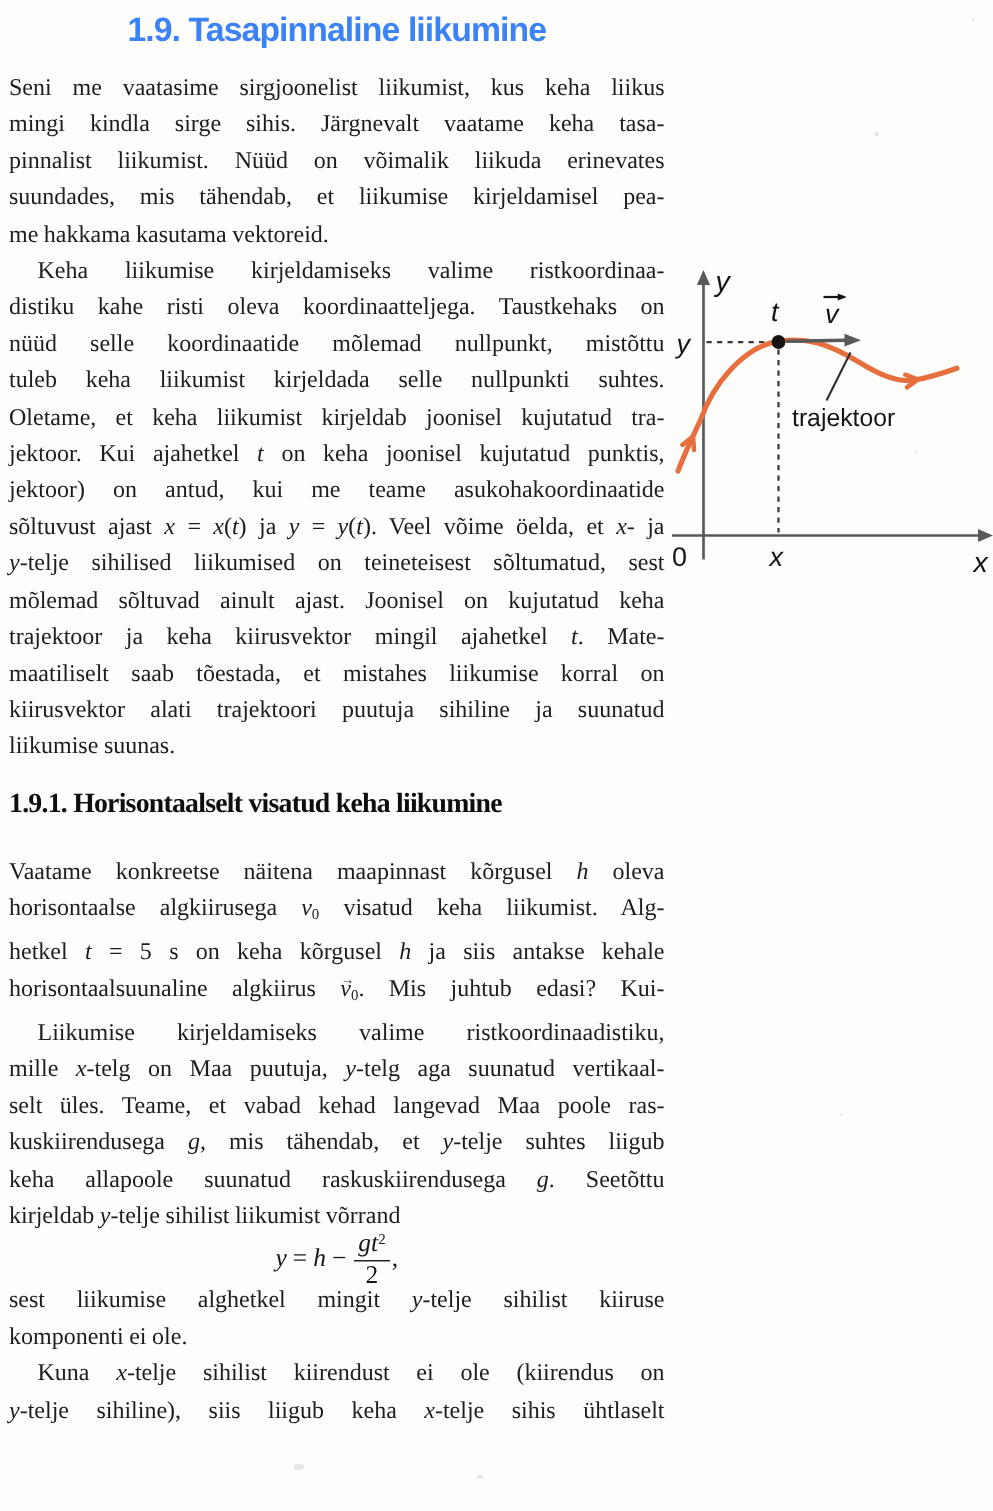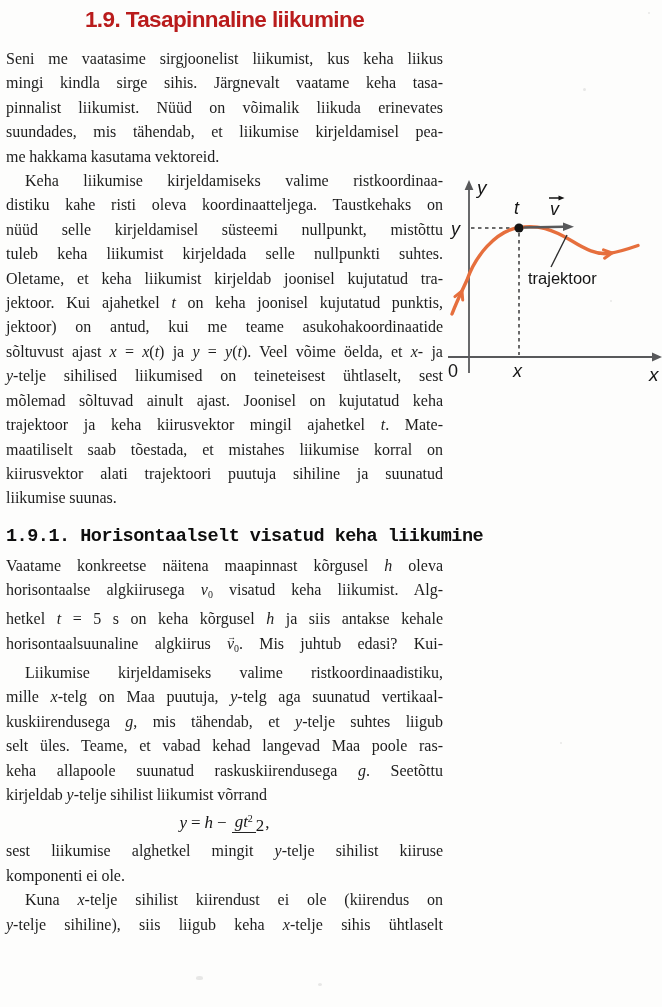--- a/index.html
+++ b/index.html
@@ -5,45 +5,45 @@
   html,body { margin:0; padding:0; }
   body {
     width:662px; height:1007px; position:relative; overflow:hidden;
     background:#fdfdfc; color:#1d1d1d;
     font-family:"Liberation Serif", serif;
   }
   .text-col { position:absolute; left:6px; top:4px; width:437px; }
   h1.title {
     font-family:"Liberation Sans", sans-serif; font-weight:bold;
     font-size:22.5px; line-height:32px; letter-spacing:-0.6px;
-    text-align:center; margin:0; color:#b91c1c; white-space:nowrap;
+    text-align:center; margin:0; color:#3b82f6; white-space:nowrap;
   }
   .para { font-size:16px; margin:0; word-spacing:-0.3px; }
   .para.first { margin-top:11px; }
   .ln { line-height:24.4px; text-align:justify; text-align-last:justify; }
   .ln.last { text-align-last:left; }
   .ln.ind { text-indent:19px; }
   .it { font-style:italic; }
   .sub { font-size:0.62em; vertical-align:-0.28em; }
   .vec { font-style:italic; position:relative; display:inline-block; }
   .vec::after {
     content:"\2192"; position:absolute; left:0.05em; top:-0.72em;
     font-size:0.55em; font-style:normal;
   }
   h2.subheading {
-    font-family:Liberation Mono, monospace; font-weight:bold;
+    font-family:Liberation Serif, serif; font-weight:bold;
     font-size:18.5px; line-height:25px; letter-spacing:-0.5px;
-    margin:13px 0 5px 0; color:#0e0e0e; white-space:nowrap;
+    margin:13px 0 21px 0; color:#0e0e0e; white-space:nowrap;
   }
   .formula {
     height:32px; display:flex; align-items:center; justify-content:center;
     font-size:17px; color:#161616;
   }
   .formula .op { margin:0 4px; }
-  .frac { display:inline-flex; align-items:flex-end; margin:0 1px; }
+  .frac { display:inline-flex; flex-direction:column; align-items:center; margin:0 1px; }
   .frac .num { line-height:15px; border-bottom:1.2px solid #222; padding:0 3px 1px 3px; }
   .frac .den { line-height:15px; padding-top:1px; }
   .sup { font-size:10px; position:relative; top:-5px; font-style:normal; }
   .figure { position:absolute; left:440px; top:161px; }
   .figure text { font-family:"Liberation Sans", sans-serif; fill:#151515; }
   .speck { position:absolute; background:#777; border-radius:50%; opacity:0.16; }
 </style>
 </head>
 <body>
 
@@ -54,45 +54,45 @@
     <div class="para first">
         <div class="ln"><span>Seni me vaatasime sirgjoonelist liikumist, kus keha liikus</span></div>
         <div class="ln"><span>mingi kindla sirge sihis. Järgnevalt vaatame keha tasa-</span></div>
         <div class="ln"><span>pinnalist liikumist. Nüüd on võimalik liikuda erinevates</span></div>
         <div class="ln"><span>suundades, mis tähendab, et liikumise kirjeldamisel pea-</span></div>
         <div class="ln last"><span>me hakkama kasutama vektoreid.</span></div>
       </div>
     <div class="para">
         <div class="ln ind"><span>Keha liikumise kirjeldamiseks valime ristkoordinaa-</span></div>
         <div class="ln"><span>distiku kahe risti oleva koordinaatteljega. Taustkehaks on</span></div>
-        <div class="ln"><span>nüüd selle kirjeldamisel süsteemi nullpunkt, mistõttu</span></div>
+        <div class="ln"><span>nüüd selle koordinaatide mõlemad nullpunkt, mistõttu</span></div>
         <div class="ln"><span>tuleb keha liikumist kirjeldada selle nullpunkti suhtes.</span></div>
         <div class="ln"><span>Oletame, et keha liikumist kirjeldab joonisel kujutatud tra-</span></div>
         <div class="ln"><span>jektoor. Kui ajahetkel </span><span class="it">t</span><span> on keha joonisel kujutatud punktis,</span></div>
         <div class="ln"><span>jektoor) on antud, kui me teame asukohakoordinaatide</span></div>
         <div class="ln"><span>sõltuvust ajast </span><span class="it">x</span><span> = </span><span class="it">x</span><span>(</span><span class="it">t</span><span>) ja </span><span class="it">y</span><span> = </span><span class="it">y</span><span>(</span><span class="it">t</span><span>). Veel võime öelda, et </span><span class="it">x</span><span>- ja</span></div>
-        <div class="ln"><span class="it">y</span><span>-telje sihilised liikumised on teineteisest ühtlaselt, sest</span></div>
+        <div class="ln"><span class="it">y</span><span>-telje sihilised liikumised on teineteisest sõltumatud, sest</span></div>
         <div class="ln"><span>mõlemad sõltuvad ainult ajast. Joonisel on kujutatud keha</span></div>
         <div class="ln"><span>trajektoor ja keha kiirusvektor mingil ajahetkel </span><span class="it">t</span><span>. Mate-</span></div>
         <div class="ln"><span>maatiliselt saab tõestada, et mistahes liikumise korral on</span></div>
         <div class="ln"><span>kiirusvektor alati trajektoori puutuja sihiline ja suunatud</span></div>
         <div class="ln last"><span>liikumise suunas.</span></div>
       </div>
     <h2 class="subheading">1.9.1. Horisontaalselt visatud keha liikumine</h2>
     <div class="para">
         <div class="ln"><span>Vaatame konkreetse näitena maapinnast kõrgusel </span><span class="it">h</span><span> oleva</span></div>
         <div class="ln"><span>horisontaalse algkiirusega </span><span class="it">v</span><span class="sub">0</span><span> visatud keha liikumist. Alg-</span></div>
         <div class="ln"><span>hetkel </span><span class="it">t</span><span> = 5 s on keha kõrgusel </span><span class="it">h</span><span> ja siis antakse kehale</span></div>
         <div class="ln"><span>horisontaalsuunaline algkiirus </span><span class="vec">v</span><span class="sub">0</span><span>. Mis juhtub edasi? Kui-</span></div>
       </div>
     <div class="para">
         <div class="ln ind"><span>Liikumise kirjeldamiseks valime ristkoordinaadistiku,</span></div>
         <div class="ln"><span>mille </span><span class="it">x</span><span>-telg on Maa puutuja, </span><span class="it">y</span><span>-telg aga suunatud vertikaal-</span></div>
+        <div class="ln"><span>selt üles. Teame, et vabad kehad langevad Maa poole ras-</span></div>
         <div class="ln"><span>kuskiirendusega </span><span class="it">g</span><span>, mis tähendab, et </span><span class="it">y</span><span>-telje suhtes liigub</span></div>
-        <div class="ln"><span>selt üles. Teame, et vabad kehad langevad Maa poole ras-</span></div>
         <div class="ln"><span>keha allapoole suunatud raskuskiirendusega </span><span class="it">g</span><span>. Seetõttu</span></div>
         <div class="ln last"><span>kirjeldab </span><span class="it">y</span><span>-telje sihilist liikumist võrrand</span></div>
       </div>
 
     <div class="formula">
       <span class="it">y</span>
       <span class="op">=</span>
       <span class="it">h</span>
       <span class="op">−</span>
       <span class="frac">

